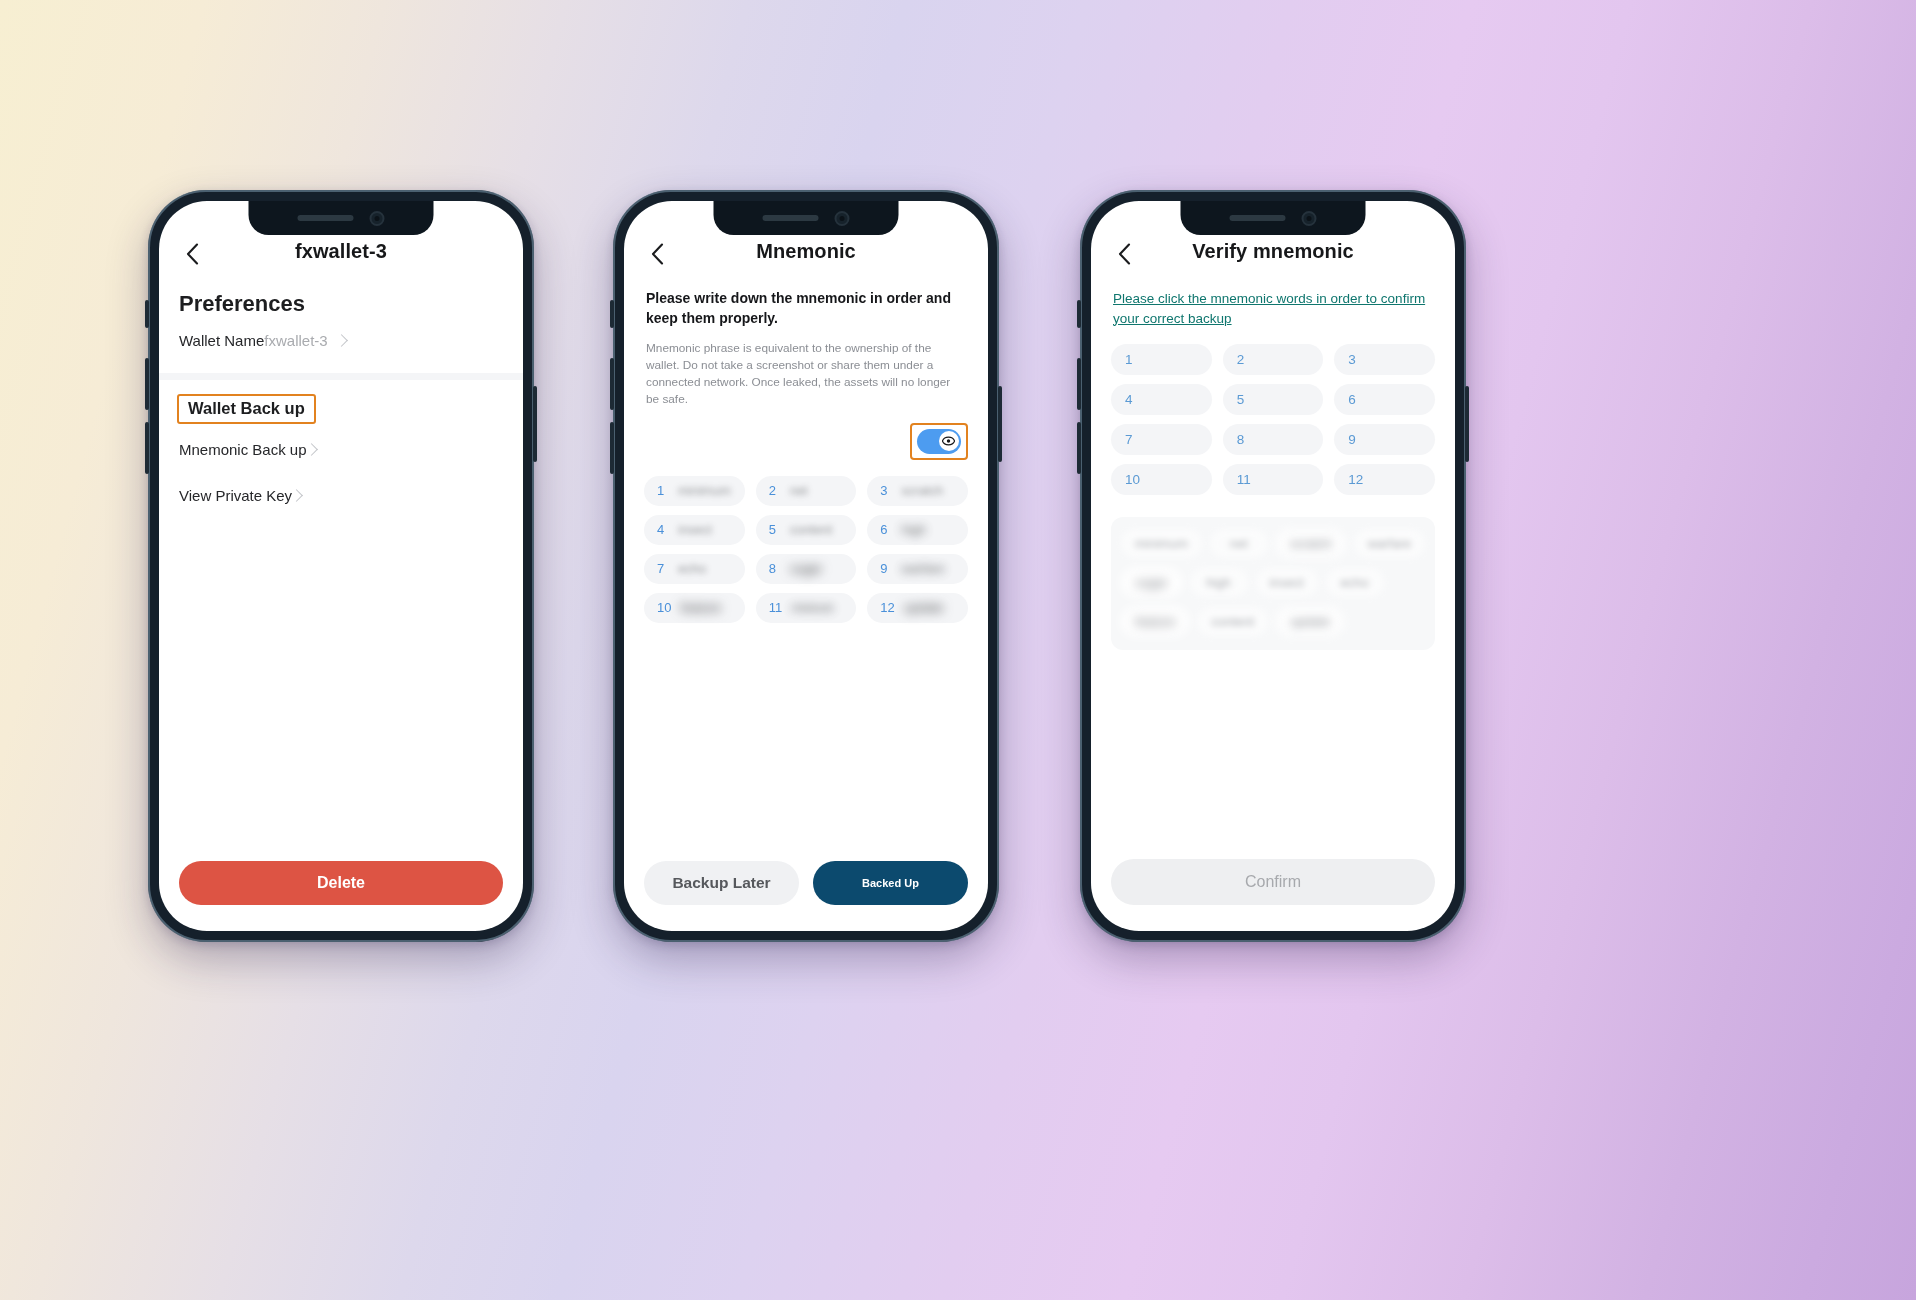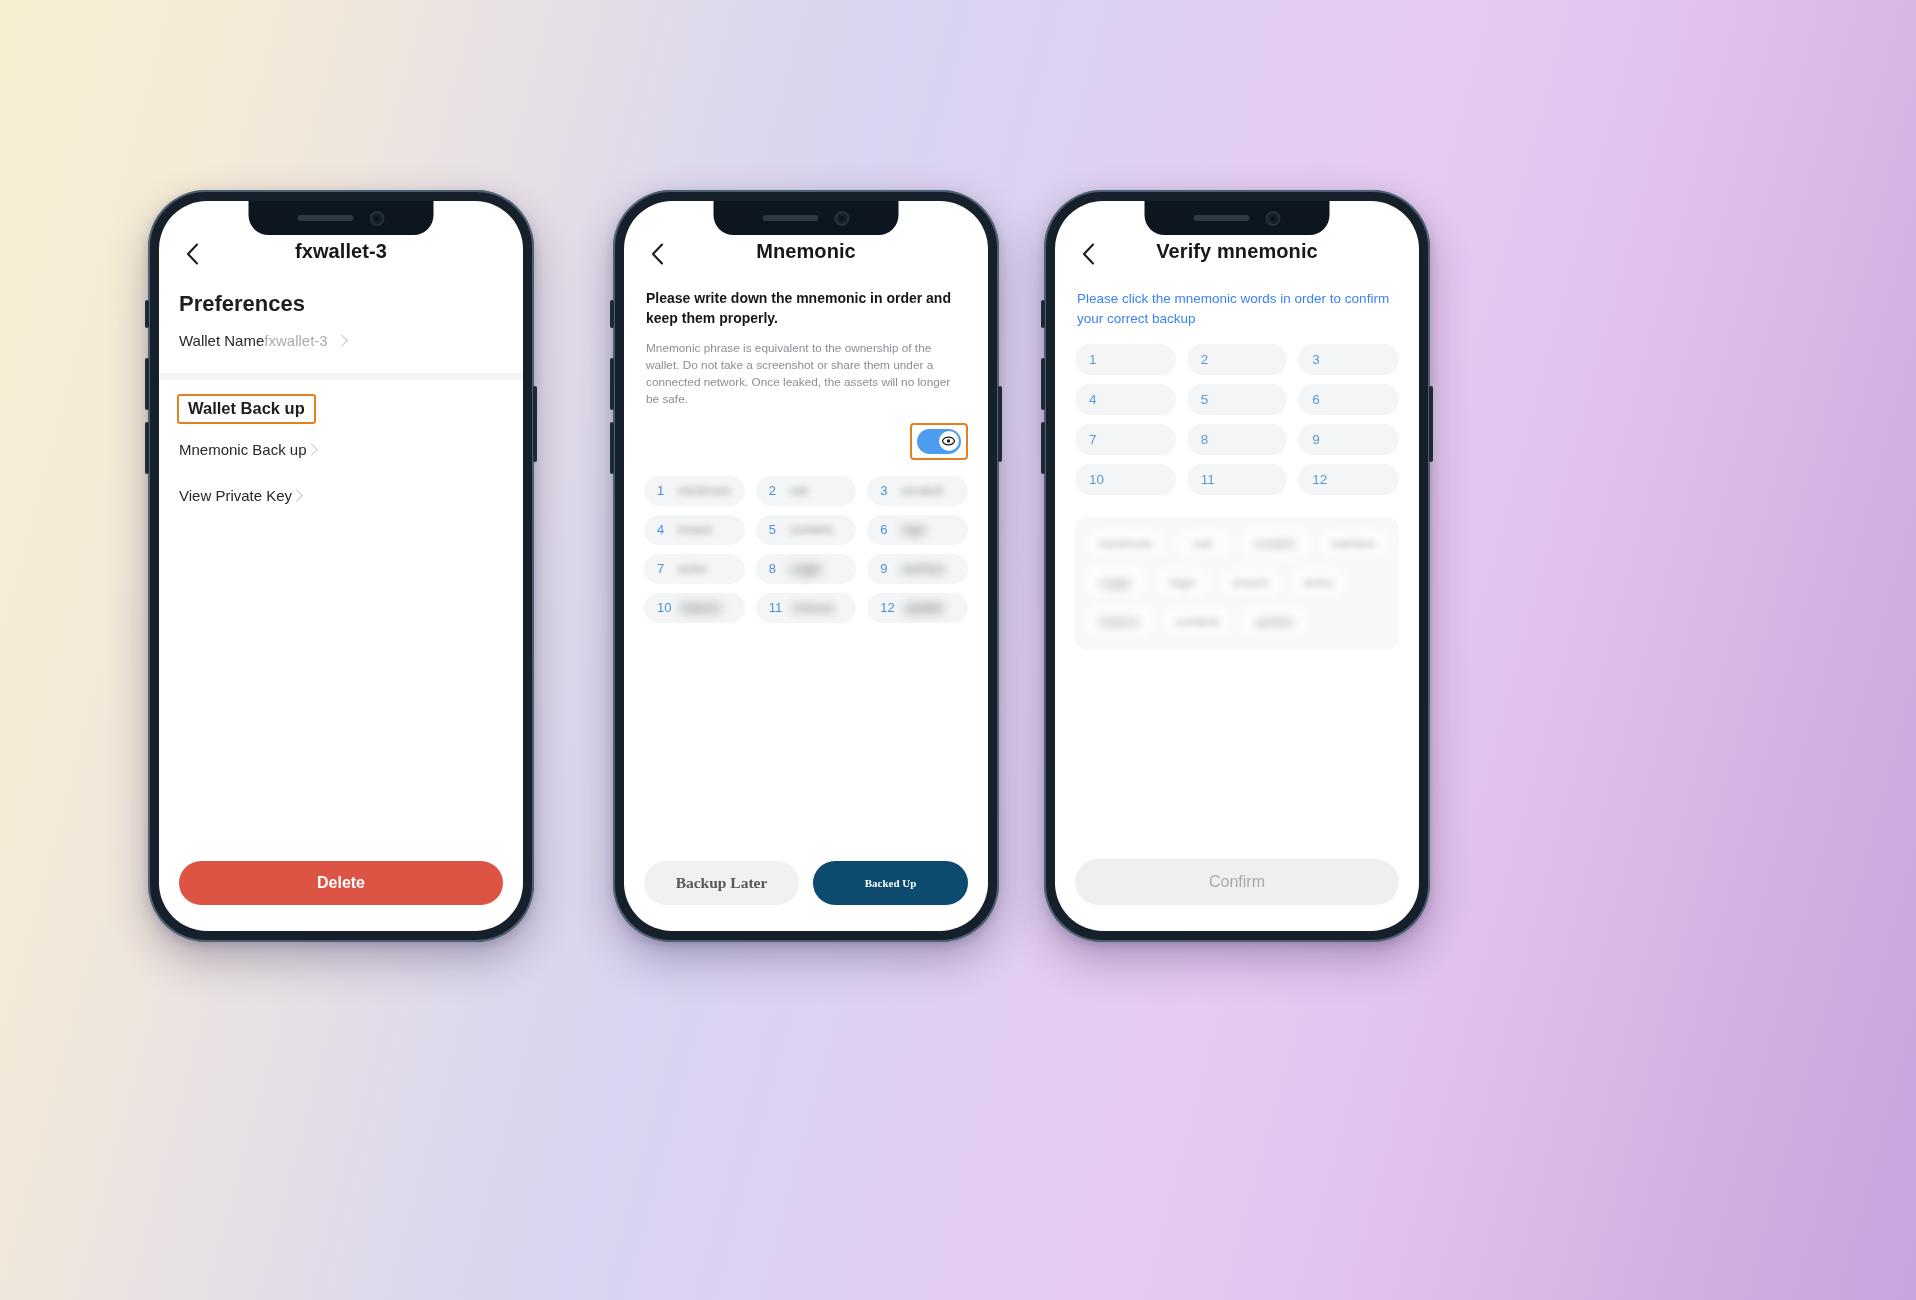--- a/index.html
+++ b/index.html
@@ -133,35 +133,35 @@
     display:flex; align-items:center; gap:9px; padding-left:13px;
     font-size:13px;
   }
   .mnum { color:#4a90d9; font-size:13px; min-width:12px; }
   .mword { color:#3a3c40; font-size:13px; }
   .blur-s { filter:blur(3.2px); opacity:.55; }
   .blur-m { filter:blur(4.6px); opacity:.8; }
   .blur-h { filter:blur(5.4px); }
   .s2-footer {
     position:absolute; left:20px; right:20px; bottom:26px;
-    display:flex; gap:14px;font-family:Liberation Serif, serif;
+    display:flex; gap:14px;
   }
   .btn-ghost {
     flex:1; height:44px; border-radius:22px; background:#f0f1f3;
     color:#56585c; font-size:15.5px; font-weight:700;
     display:flex; align-items:center; justify-content:center;
   }
   .btn-primary {
     flex:1; height:44px; border-radius:22px; background:#0c4a6e;
     color:#fff; font-size:11px; font-weight:700;
     display:flex; align-items:center; justify-content:center;
   }
 
   
-  .s3-sub { font-size:13.5px; color:#3b82f6; line-height:1.45; padding:16px 22px 0 22px; }
+  .s3-sub { font-size:13.5px; color:#0f766e; line-height:1.45; padding:16px 22px 0 22px;text-decoration:underline; }
   .slot {
     height:31px; border-radius:16px; background:#f4f5f7;
     display:flex; align-items:center; padding-left:14px;
     font-size:13.5px; color:#5b9ad4;
   }
   .bank {
     margin:22px 20px 0 20px; background:#f7f8f9; border-radius:12px;
     padding:12px 10px 14px 10px;
     display:flex; flex-wrap:wrap; gap:10px 8px; justify-content:flex-start;
   }
@@ -323,21 +323,21 @@
         </div>
       </div>
 
       <div class="s2-footer">
         <div class="btn-ghost">Backup Later</div>
         <div class="btn-primary">Backed Up</div>
       </div>
     </div>
   </div>
 
-  <div class="phone" style="left:1044px; top:190px;">
+  <div class="phone" style="left:1080px; top:190px;">
     <div class="sidebtn sb-silent"></div>
     <div class="sidebtn sb-volup"></div>
     <div class="sidebtn sb-voldn"></div>
     <div class="sidebtn sb-power"></div>
     <div class="screen">
       <div class="notch">
         <div class="speaker"></div>
         <div class="camera"></div>
       </div>
 

